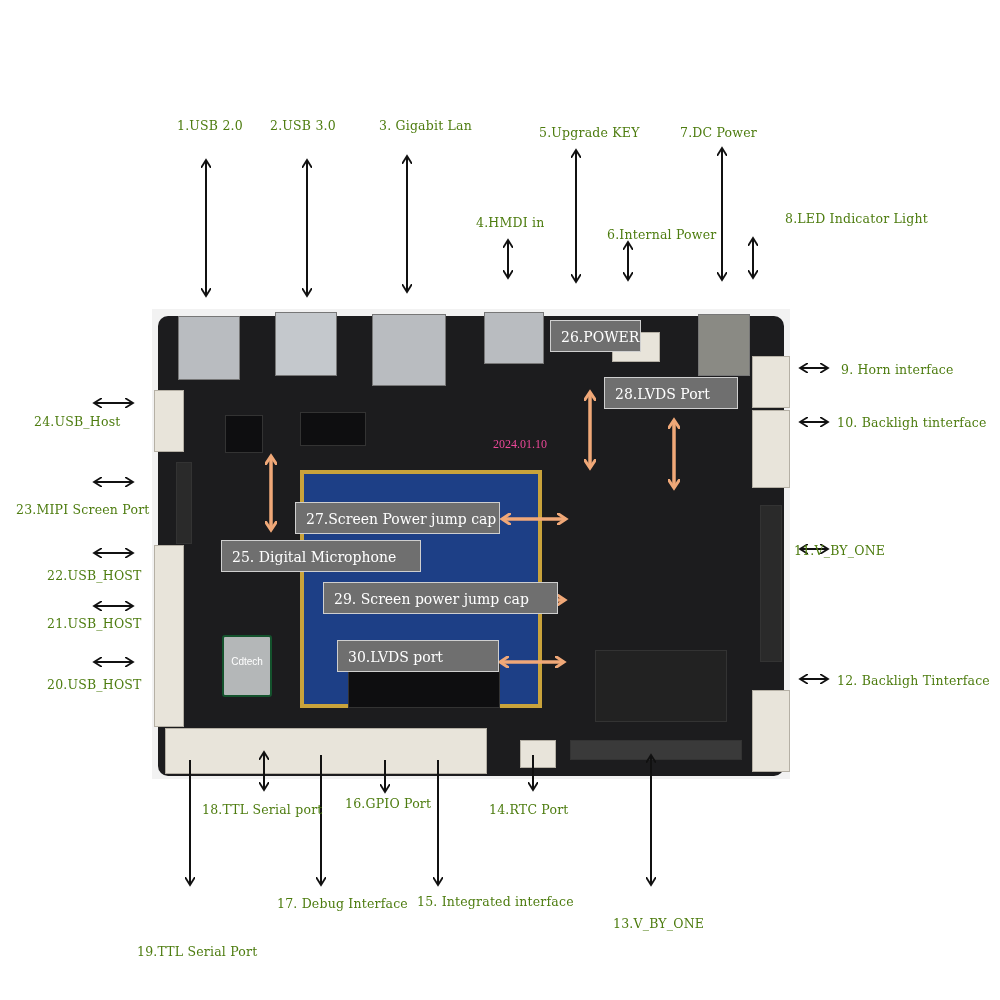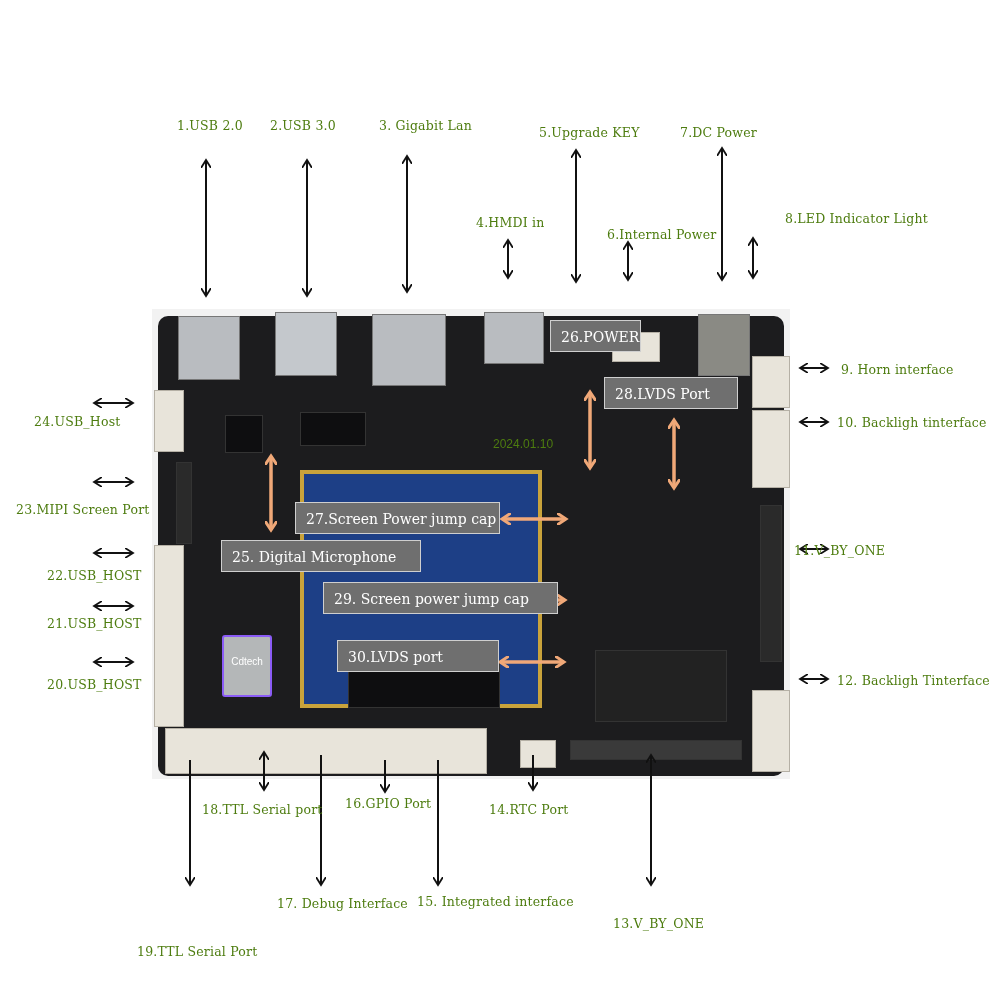--- a/index.html
+++ b/index.html
@@ -6,22 +6,22 @@
   body{width:1000px;height:1000px;position:relative;overflow:hidden;font-family:"DejaVu Serif","Liberation Serif",serif;}
   .lbl{position:absolute;font-size:12.5px;color:#4d7c0f;white-space:nowrap;letter-spacing:0.2px;}
   svg.arrows{position:absolute;left:0;top:0;}
   .board{position:absolute;left:152px;top:309px;width:638px;height:470px;background:#f2f2f2;}
   .pcb{position:absolute;left:158px;top:316px;width:626px;height:460px;background:#1c1c1e;border-radius:10px;}
   .module{position:absolute;left:300px;top:470px;width:242px;height:238px;background:#1d3f86;border:4px solid #c9a33b;box-sizing:border-box;}
   .chip{position:absolute;background:#0e0e10;border:1px solid #333;}
   .port{position:absolute;background:#b9bcc0;border:1px solid #777;}
   .conn{position:absolute;background:#e8e4da;border:1px solid #b5b0a5;}
   .callout{position:absolute;background:#6f6f6f;border:1.5px solid #cfcfcf;color:#fff;font-size:14px;padding:0 10px;height:32px;line-height:32px;white-space:nowrap;box-sizing:border-box;}
-  .date{position:absolute;left:493px;top:437px;color:#4d7c0f;font-family:Liberation Sans, sans-serif;font-size:12px;}
-  .wifi{position:absolute;left:222px;top:635px;width:46px;height:58px;background:#b4b7b8;border:2px solid #8b5cf6;border-radius:3px;color:#fff;font-size:10px;font-family:"Liberation Sans",sans-serif;text-align:center;line-height:50px;}
+  .date{position:absolute;left:493px;top:437px;color:#ec4899;font-family:Liberation Serif, serif;font-size:12px;}
+  .wifi{position:absolute;left:222px;top:635px;width:46px;height:58px;background:#b4b7b8;border:2px solid #14532d;border-radius:3px;color:#fff;font-size:10px;font-family:"Liberation Sans",sans-serif;text-align:center;line-height:50px;}
 </style>
 </head>
 <body>
 
 <div class="board"></div>
 <div class="pcb"></div>
 
 <div class="port" style="left:178px;top:316px;width:60px;height:62px;"></div>
 <div class="port" style="left:275px;top:312px;width:60px;height:62px;background:#c4c8cc;"></div>
 <div class="port" style="left:372px;top:314px;width:72px;height:70px;"></div>

